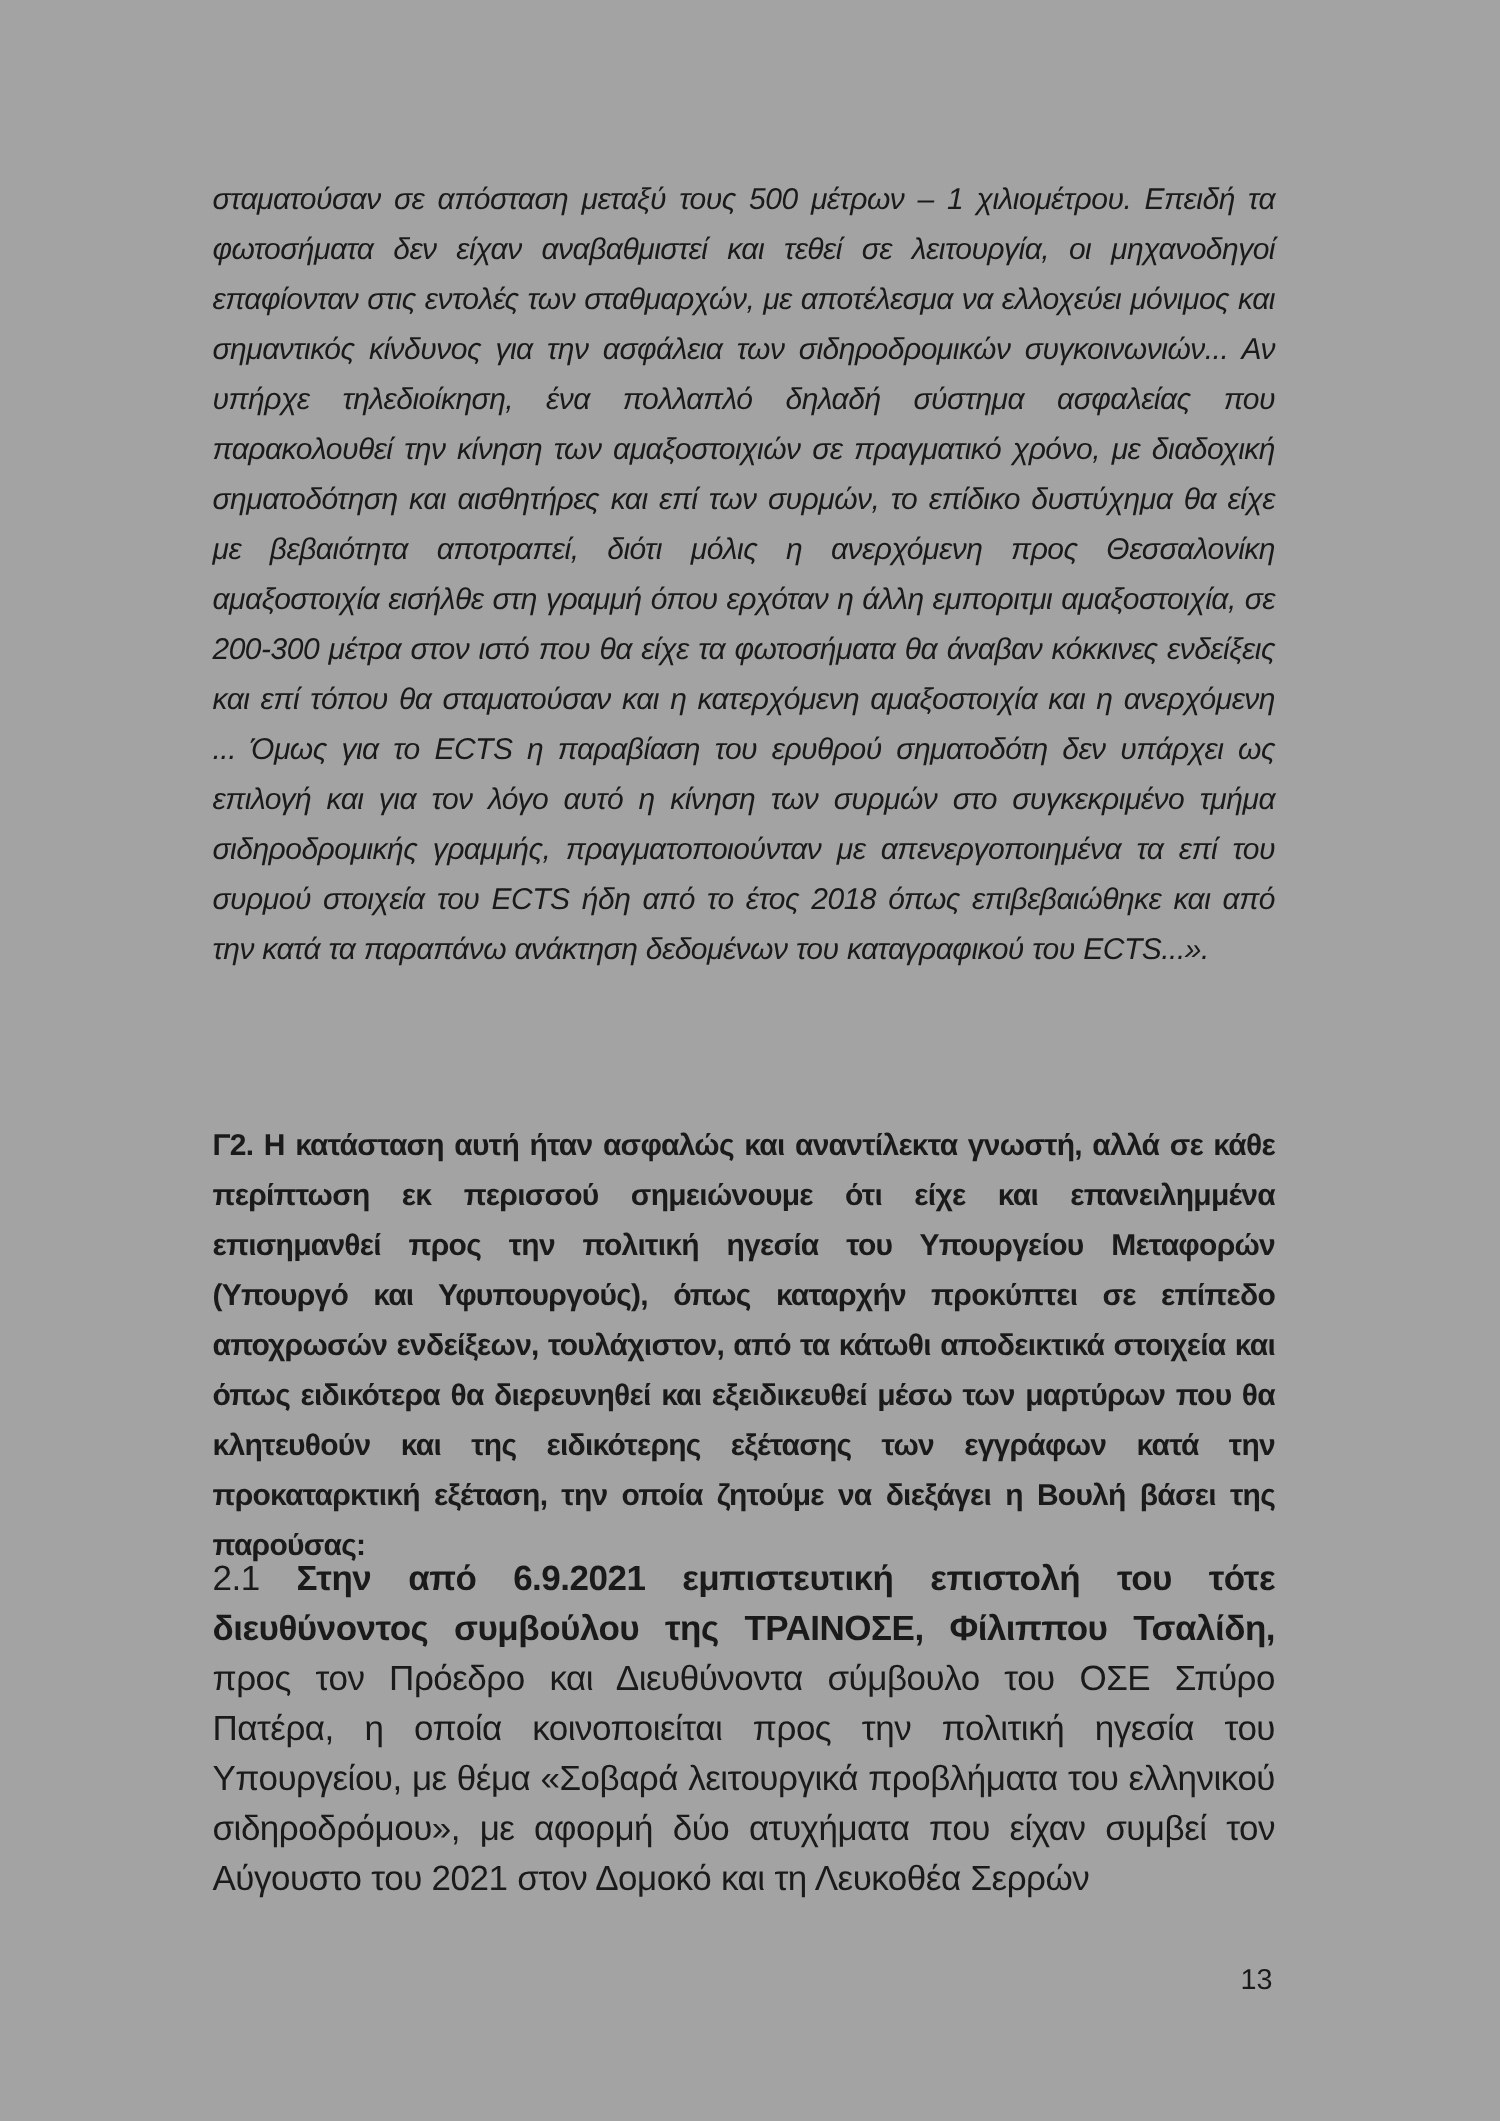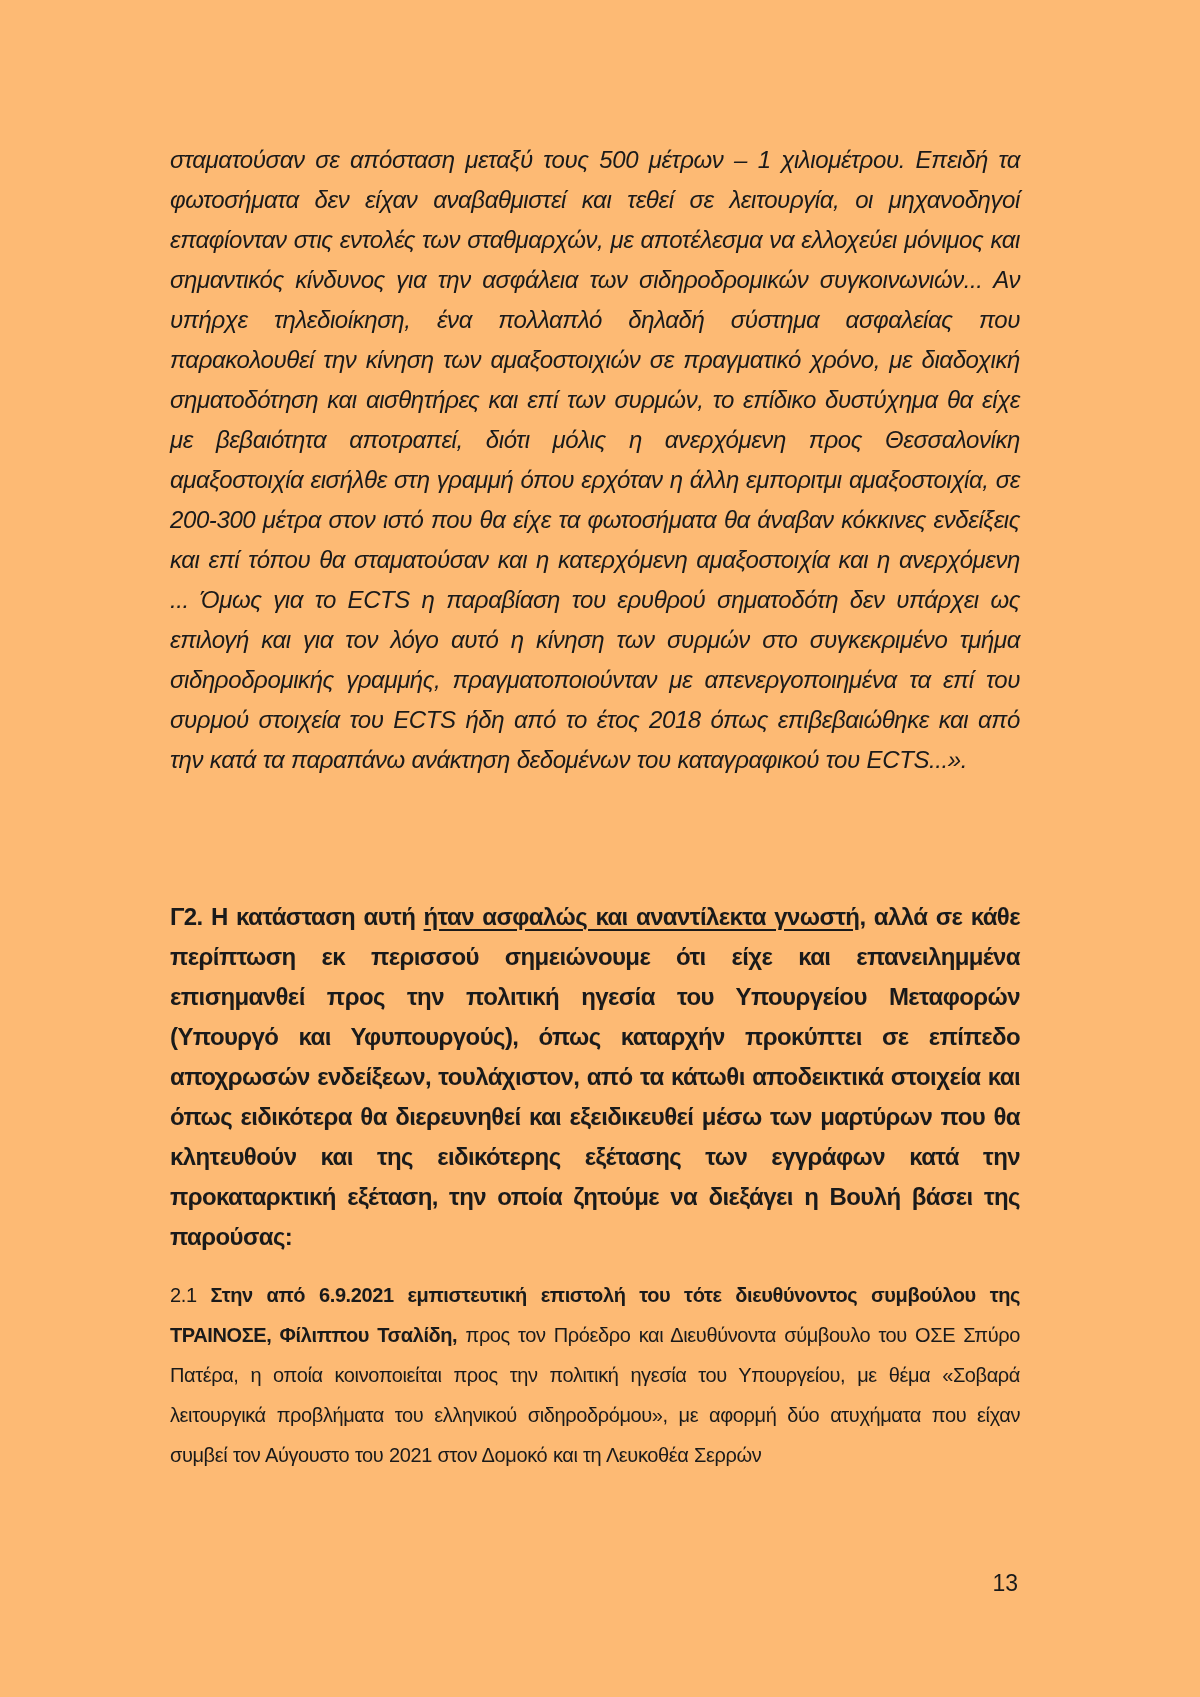--- a/index.html
+++ b/index.html
@@ -4,21 +4,21 @@
 <style>
   html, body {
     margin: 0;
     padding: 0;
     background: #ffffff;
   }
   .page {
     position: relative;
     width: 1200px;
     height: 1697px;
-    background: #fdba74;
+    background: #a3a3a3;
     overflow: hidden;
     font-family: "Liberation Sans", sans-serif;
     color: #1a1a1a;
   }
   .para {
     position: absolute;
     left: 170px;
     width: 850px;
     margin: 0;
     text-align: justify;
@@ -32,26 +32,25 @@
     font-style: italic;
     font-weight: 400;
   }
   .g2 {
     top: 897px;
     font-size: 24px;
     font-weight: 700;
     letter-spacing: -0.6px;
   }
   .g2 .underline {
-    text-decoration: underline;
     text-underline-offset: 4px;
   }
   .item21 {
-    top: 1275px;
-    font-size: 20px;
+    top: 1243px;
+    font-size: 28px;
     font-weight: 400;
   }
   .item21 .bold {
     font-weight: 700;
   }
   .footer-pagenum {
     position: absolute;
     top: 1570px;
     right: 182px;
     font-size: 23px;

